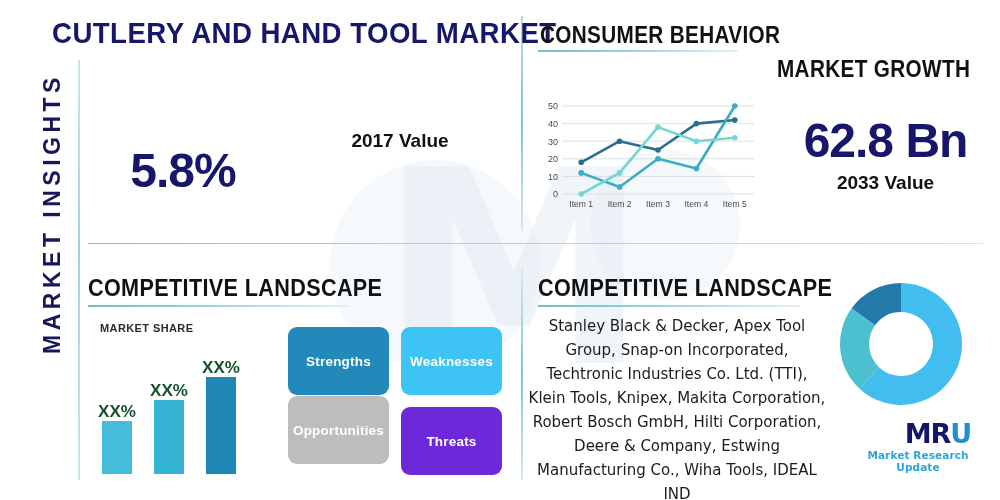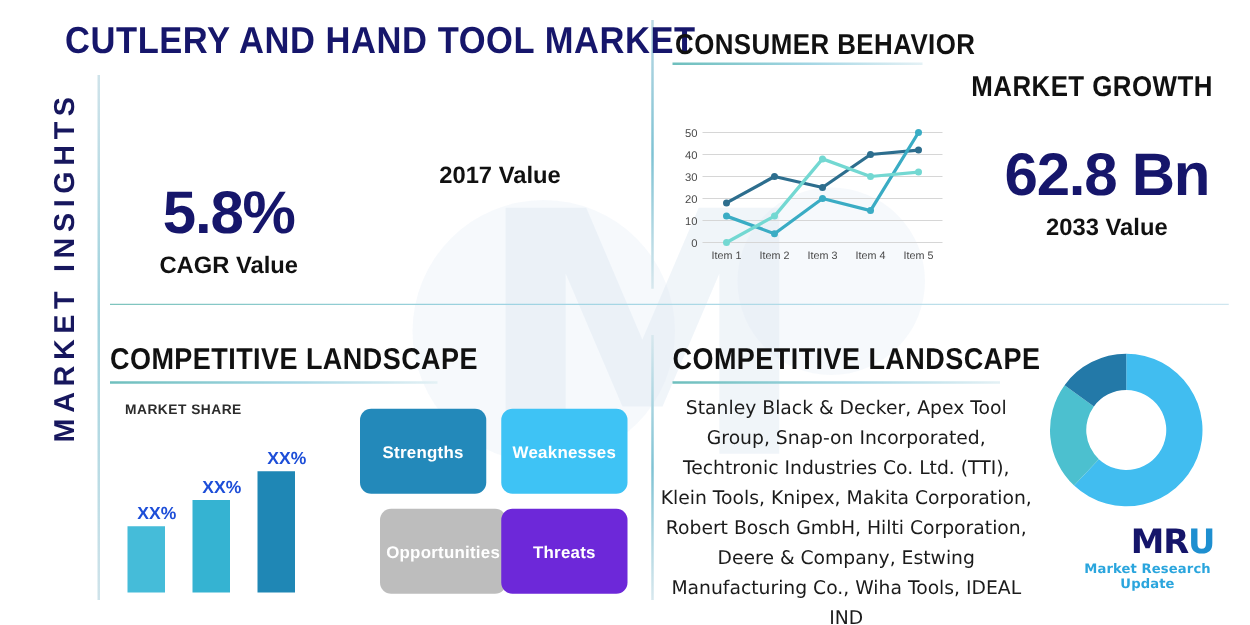--- a/index.html
+++ b/index.html
@@ -161,40 +161,40 @@
   
   .barbox { position: absolute; left: 96px; top: 322px; width: 176px; height: 152px; }
   .bar-title {
     position: absolute; left: 4px; top: 0;
     font-size: 11px; font-weight: bold; color: #2c2c2c;
     letter-spacing: .4px;
   }
   .bar { position: absolute; bottom: 0; }
   .bar-lbl {
     position: absolute;
-    font-size: 14px; font-weight: bold; color: #1d4ed8;
-    text-align: right;
+    font-size: 17px; font-weight: bold; color: #14532d;
+    text-align: center;
   }
 
   
   .swot { position: absolute; left: 288px; top: 327px; width: 214px; height: 148px; }
   .swot-cell {
     position: absolute;
     width: 101px; height: 68px;
     border-radius: 9px;
     color: #ffffff;
     font-size: 13.5px;
     font-weight: bold;
     display: flex; align-items: center; justify-content: center;
     font-family: "Liberation Sans Narrow","Liberation Sans", sans-serif;
     letter-spacing: .2px;
   }
   #swot-s { left: 0;     top: 0;  }
   #swot-w { left: 113px; top: 0;  }
-  #swot-o { left: 0;     top: 80px; margin-left: 16px; }
+  #swot-o { left: 0;     top: 69px; }
   #swot-t { left: 113px; top: 80px; }
 
   
   .company-list {
     position: absolute;
     left: 528px; top: 314px;
     width: 298px;
     text-align: center;
     font-size: 15px;
     line-height: 24px;
@@ -232,21 +232,20 @@
 
   <div class="v-div-left"></div>
   <div class="v-div-mid-top"></div>
   <div class="v-div-mid-bot"></div>
   <div class="h-div"></div>
 
   <div class="main-title">CUTLERY AND HAND TOOL MARKET</div>
 
   <div class="kpi" id="kpi-cagr">
     <div class="big">5.8%</div>
-    <div class="cap">CAGR Value</div>
   </div>
 
   <div class="kpi" id="kpi-2026">
     <div class="cap">2017 Value</div>
   </div>
 
   <div class="sec-head" id="head-consumer">CONSUMER BEHAVIOR</div>
   <div class="sec-underline" id="ul-consumer"></div>
 
   <div class="sec-head" id="head-growth">MARKET GROWTH</div>

